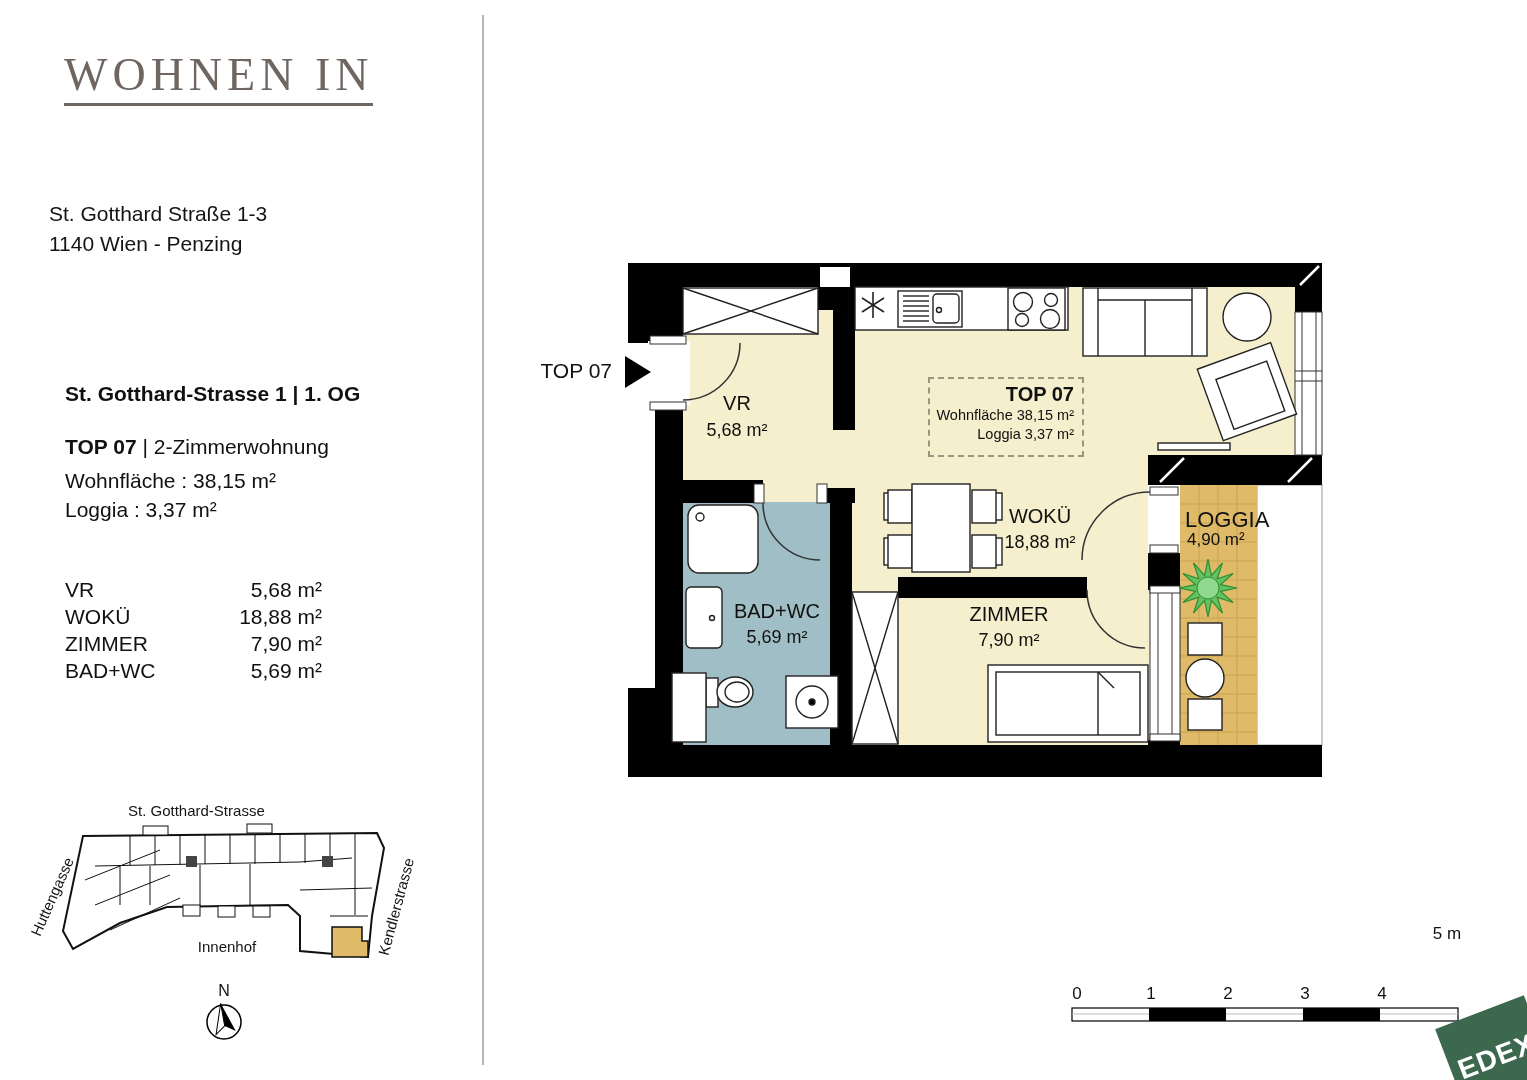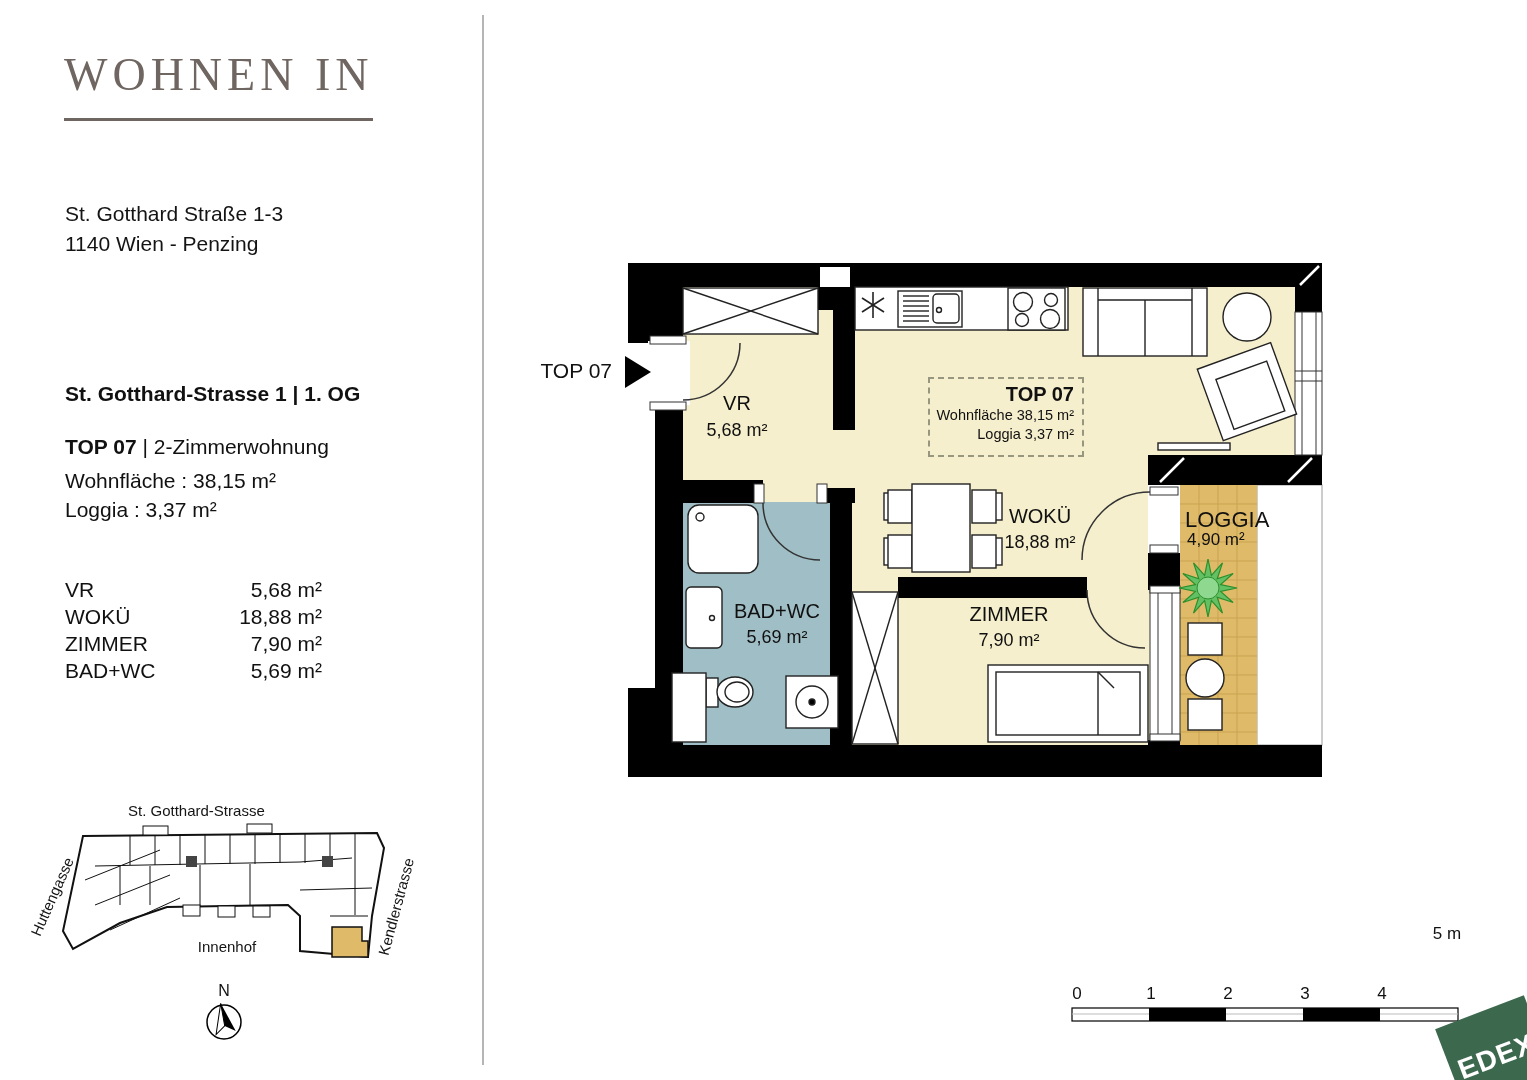--- a/index.html
+++ b/index.html
@@ -7,22 +7,22 @@
     width:1527px;height:1080px;position:relative;overflow:hidden;
     background:#ffffff;font-family:"Liberation Sans",sans-serif;color:#111;
   }
   .abs{position:absolute;}
   .layer{position:absolute;left:0;top:0;z-index:1;}
   .txt{position:absolute;z-index:3;white-space:nowrap;}
 
   
   .brand{left:64px;top:52px;font-family:"Liberation Serif",serif;color:#6f6661;
          font-size:46px;letter-spacing:5px;line-height:1.0;z-index:3;}
-  .brand .line{display:inline-block;border-bottom:3px solid #6f6661;padding-bottom:20px;margin-bottom:9px;}
-  .addr{left:65px;top:199px;font-size:21px;line-height:30px;color:#141414;}
+  .brand .line{display:inline-block;border-bottom:3px solid #6f6661;padding-bottom:5px;margin-bottom:9px;}
+  .addr{left:49px;top:199px;font-size:21px;line-height:30px;color:#141414;}
   .loc{left:65px;top:382px;font-size:21px;font-weight:bold;}
   .unitline{left:65px;top:435px;font-size:21px;}
   .unitline b{font-weight:bold;}
   .areas{left:65px;top:466px;font-size:21px;line-height:29px;}
   .roomtable{left:65px;top:576px;width:257px;font-size:21px;z-index:3;position:absolute;}
   .roomtable .row{display:flex;justify-content:space-between;line-height:27px;}
 
   .divider{left:482px;top:15px;width:2px;height:1050px;background:#b5b5b5;z-index:2;}
 
   

